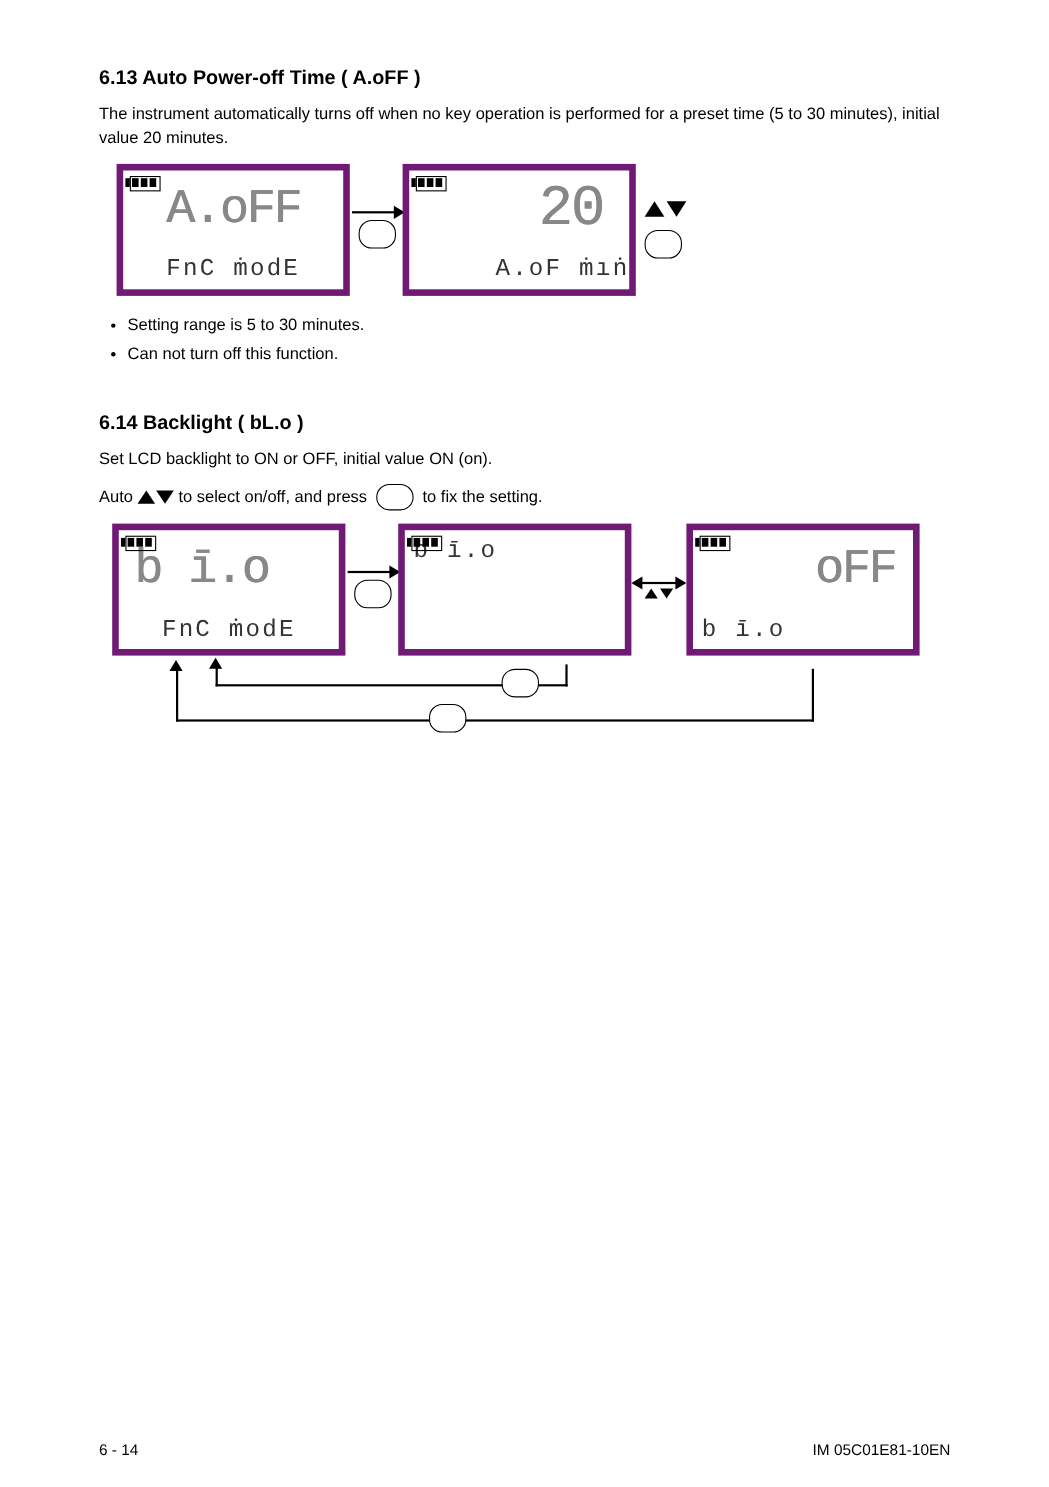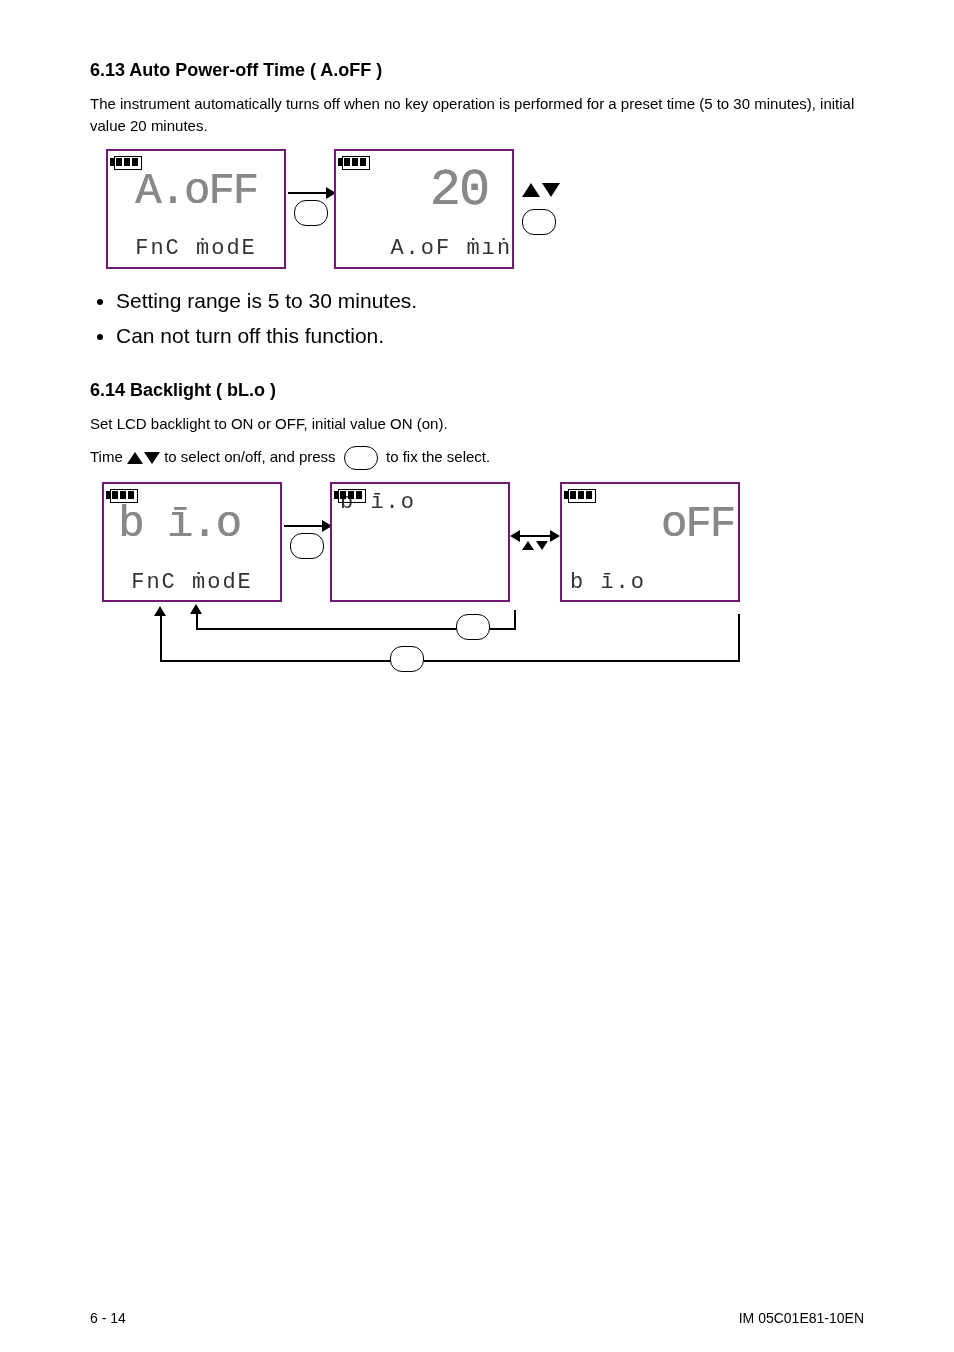--- a/index.html
+++ b/index.html
@@ -1,24 +1,24 @@
 <!DOCTYPE html>
 <html><head>
 <meta charset="utf-8">
 <style>
   *{box-sizing:border-box;}
   html,body{margin:0;padding:0;background:#fff;font-family:Helvetica,Arial,sans-serif;color:#000;}
   .page{width:954px;height:1352px;margin:0 auto;position:relative;padding:60px 90px 0 90px;}
   .section-title{font-size:18px;font-weight:700;margin:0 0 4px 0;}
   .instr{font-size:15px;line-height:1.45;margin:12px 0;}
   ul.instr{padding-left:26px;}
-  ul.instr li{font-size:21px;line-height:1.5;margin-bottom:4px;}
+  ul.instr li{font-size:15px;line-height:1.5;margin-bottom:4px;}
   .screen-row{display:flex;align-items:center;margin:8px 0 16px 0;padding-left:16px;}
   .screen3{padding-left:12px;}
-  .lcd{width:180px;height:120px;border:2px solid #701a75;position:relative;flex:0 0 auto;display:flex;flex-direction:column;}
+  .lcd{width:212px;height:120px;border:6px solid #701a75;position:relative;flex:0 0 auto;display:flex;flex-direction:column;}
   .lcd-main{flex:1;display:flex;align-items:center;justify-content:center;}
   .lcd-sub{height:36px;display:flex;align-items:center;justify-content:center;}
   .seg-big{font-family:"Courier New",monospace;font-size:44px;letter-spacing:-2px;color:#888;text-shadow:0.5px 0 0 #888;}
   .seg-big.num{font-size:52px;color:#888;}
   .seg-small{font-family:"Courier New",monospace;font-size:22px;letter-spacing:2px;color:#333;}
   .batt{position:absolute;left:6px;top:5px;width:26px;height:12px;}
   .batt::before{content:"";position:absolute;left:-4px;top:2px;width:4px;height:8px;background:#000;}
   .batt::after{content:"";position:absolute;left:0;top:0;width:26px;height:12px;border:1.5px solid #000;}
   .batt i{position:absolute;top:2px;width:6px;height:8px;background:#000;}
   .batt i:nth-child(1){left:2px;}
@@ -100,31 +100,31 @@
         </span>
       <div class="btn"></div>
     </div>
   </div>
 
   <ul class="instr">
     <li>Setting range is 5 to 30 minutes.</li>
     <li>Can not turn off this function.</li>
   </ul>
 
-  <div class="section-title" style="margin-top:28px;">6.14 Backlight ( bL.o )</div>
+  <div class="section-title" style="margin-top:40px;">6.14 Backlight ( bL.o )</div>
   <p class="instr">Set LCD backlight to ON or OFF, initial value ON (on).</p>
   <p class="instr">
-    <span>Time </span>
+    <span>Auto </span>
     <span class="inline-glyph">
         <span class="inline-tri-up"></span>
         <span class="inline-tri-down"></span>
       </span>
     <span> to select on/off, and press </span>
     <span class="inline-btn"></span>
-    <span> to fix the select.</span>
+    <span> to fix the setting.</span>
   </p>
 
   <div class="screen-row screen3">
     <div class="lcd">
       <div class="batt">
           <i></i>
           <i></i>
           <i></i>
         </div>
       <div class="lcd-main" style="justify-content:flex-start;padding-left:14px;">
@@ -154,21 +154,21 @@
           <span class="tri-up"></span>
           <span class="tri-down"></span>
         </span>
     </div>
     <div class="lcd">
       <div class="batt">
           <i></i>
           <i></i>
           <i></i>
         </div>
-      <div class="lcd-main" style="justify-content:flex-end;padding-right:4px;">
+      <div class="lcd-main" style="justify-content:flex-end;padding-right:16px;">
           <span class="seg-big">oFF</span>
         </div>
       <div class="lcd-sub" style="justify-content:flex-start;padding-left:8px;">
           <span class="seg-small">b ī.o</span>
         </div>
     </div>
   </div>
 
   <div class="return-lines">
     <div class="rl1">

